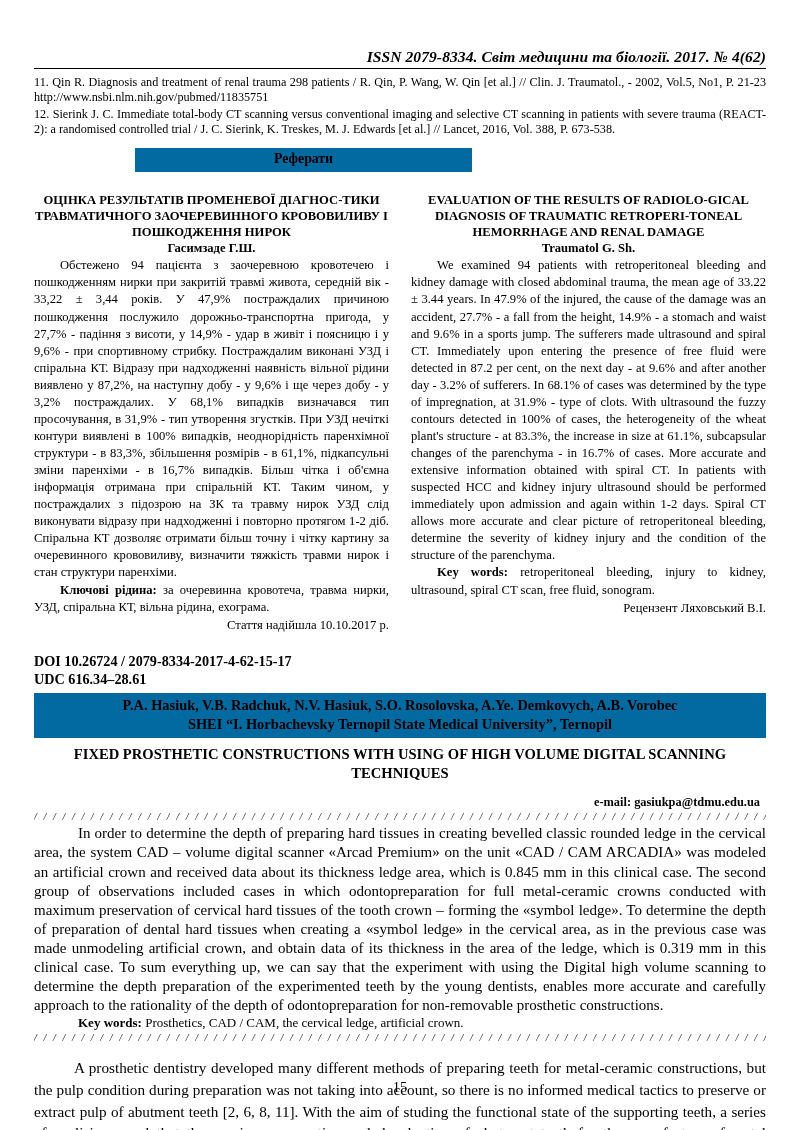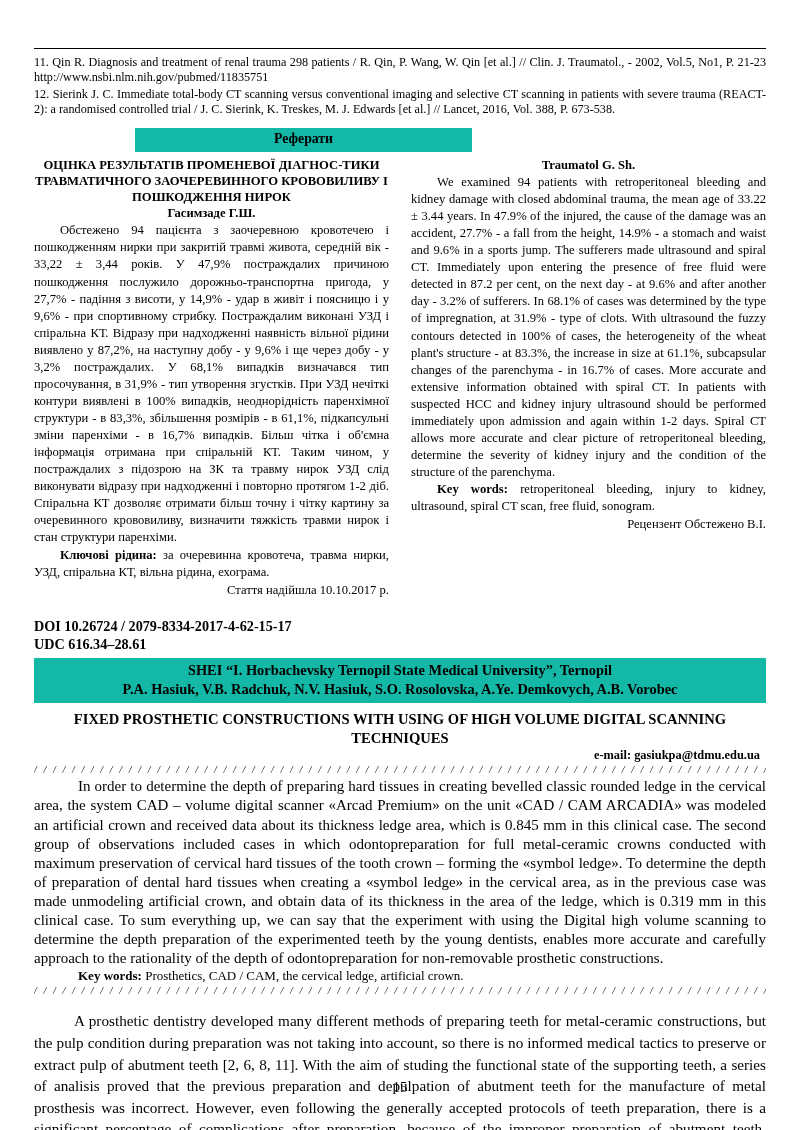--- a/index.html
+++ b/index.html
@@ -42,21 +42,21 @@
     font-size: 12.2px;
     line-height: 1.25;
     text-align: justify;
   }
   .refs p {
     margin: 0 0 1px 0;
   }
 
   
   .band {
-    background: #14b8a6;
+    background: #0369a1;
     text-align: center;
     font-weight: bold;
     font-size: 13.5px;
     line-height: 1.35;
     padding: 1px 0 2px 0;
   }
   .band-abstracts {
     width: 337px;
     margin: 11px 0 0 101px;
     font-size: 13.8px;
@@ -66,21 +66,21 @@
     width: 100%;
     margin-top: 4px;
     font-size: 14.4px;
     padding: 3px 0 4px 0;
   }
 
   
   .cols {
     display: flex;
     gap: 22px;
-    margin-top: 5px;
+    margin-top: 20px;
   }
   .col {
     flex: 1 1 0;
     min-width: 0;
   }
   .abs-title {
     text-align: center;
     font-weight: bold;
     font-size: 12.6px;
     line-height: 1.28;
@@ -127,20 +127,21 @@
     text-align: center;
     font-weight: bold;
     font-size: 14.6px;
     line-height: 1.3;
     margin-top: 7px;
   }
   .email-line {
     text-align: right;
     font-weight: bold;
     font-size: 12.4px;
+    margin-top: 12px;
     padding-right: 6px;
   }
 
   
   .slash-rule {
     font-size: 10px;
     line-height: 8px;
     height: 9px;
     overflow: hidden;
     letter-spacing: 2.1px;
@@ -184,56 +185,58 @@
     bottom: 34px;
     text-align: center;
     font-size: 14.5px;
   }
 </style>
 </head>
 <body>
 
 <div class="page">
 
+  <div class="run-head">ISSN 2079-8334. Світ медицини та біології. 2017. № 4(62)</div>
   <div class="rule"></div>
 
   <div class="refs">
     <p>11. Qin R. Diagnosis and treatment of renal trauma 298 patients / R. Qin, P. Wang, W. Qin [et al.] // Clin. J. Traumatol., - 2002, Vol.5, No1, P. 21-23 http://www.nsbi.nlm.nih.gov/pubmed/11835751</p>
     <p>12. Sierink J. C. Immediate total-body CT scanning versus conventional imaging and selective CT scanning in patients with severe trauma (REACT-2): a randomised controlled trial / J. C. Sierink, K. Treskes, M. J. Edwards [et al.] // Lancet, 2016, Vol. 388, P. 673-538.</p>
   </div>
 
   <div class="band band-abstracts">Реферати</div>
 
   <div class="cols">
 
     <div class="col">
       <div class="abs-title">ОЦІНКА РЕЗУЛЬТАТІВ ПРОМЕНЕВОЇ ДІАГНОС-ТИКИ ТРАВМАТИЧНОГО ЗАОЧЕРЕВИННОГО КРОВОВИЛИВУ І ПОШКОДЖЕННЯ НИРОК</div>
       <div class="abs-author">Гасимзаде Г.Ш.</div>
       <div class="abs-body">Обстежено 94 пацієнта з заочеревною кровотечею і пошкодженням нирки при закритій травмі живота, середній вік - 33,22 ± 3,44 років. У 47,9% постраждалих причиною пошкодження послужило дорожньо-транспортна пригода, у 27,7% - падіння з висоти, у 14,9% - удар в живіт і поясницю і у 9,6% - при спортивному стрибку. Постраждалим виконані УЗД і спіральна КТ. Відразу при надходженні наявність вільної рідини виявлено у 87,2%, на наступну добу - у 9,6% і ще через добу - у 3,2% постраждалих. У 68,1% випадків визначався тип просочування, в 31,9% - тип утворення згустків. При УЗД нечіткі контури виявлені в 100% випадків, неоднорідність паренхімної структури - в 83,3%, збільшення розмірів - в 61,1%, підкапсульні зміни паренхіми - в 16,7% випадків. Більш чітка і об'ємна інформація отримана при спіральній КТ. Таким чином, у постраждалих з підозрою на ЗК та травму нирок УЗД слід виконувати відразу при надходженні і повторно протягом 1-2 діб. Спіральна КТ дозволяє отримати більш точну і чітку картину за очеревинного крововиливу, визначити тяжкість травми нирок і стан структури паренхіми.</div>
       <div class="abs-keywords"><b>Ключові рідина:</b> <span>за очеревинна кровотеча, травма нирки, УЗД, спіральна КТ, вільна рідина, ехограма.</span></div>
       <div class="abs-right">Стаття надійшла 10.10.2017 р.</div>
     </div>
 
     <div class="col">
+      <div class="abs-title">EVALUATION OF THE RESULTS OF RADIOLO-GICAL DIAGNOSIS OF TRAUMATIC RETROPERI-TONEAL HEMORRHAGE AND RENAL DAMAGE</div>
       <div class="abs-author">Traumatol G. Sh.</div>
       <div class="abs-body">We examined 94 patients with retroperitoneal bleeding and kidney damage with closed abdominal trauma, the mean age of 33.22 ± 3.44 years. In 47.9% of the injured, the cause of the damage was an accident, 27.7% - a fall from the height, 14.9% - a stomach and waist and 9.6% in a sports jump. The sufferers made ultrasound and spiral CT. Immediately upon entering the presence of free fluid were detected in 87.2 per cent, on the next day - at 9.6% and after another day - 3.2% of sufferers. In 68.1% of cases was determined by the type of impregnation, at 31.9% - type of clots. With ultrasound the fuzzy contours detected in 100% of cases, the heterogeneity of the wheat plant's structure - at 83.3%, the increase in size at 61.1%, subcapsular changes of the parenchyma - in 16.7% of cases. More accurate and extensive information obtained with spiral CT. In patients with suspected HCC and kidney injury ultrasound should be performed immediately upon admission and again within 1-2 days. Spiral CT allows more accurate and clear picture of retroperitoneal bleeding, determine the severity of kidney injury and the condition of the structure of the parenchyma.</div>
       <div class="abs-keywords"><b>Key words:</b> <span>retroperitoneal bleeding, injury to kidney, ultrasound, spiral CT scan, free fluid, sonogram.</span></div>
-      <div class="abs-right">Рецензент Обстежено В.І.</div>
+      <div class="abs-right">Рецензент Ляховський В.І.</div>
     </div>
 
   </div>
 
   <div class="doi-block">
     <div>DOI 10.26724 / 2079-8334-2017-4-62-15-17</div>
     <div>UDC 616.34–28.61</div>
   </div>
 
   <div class="band band-authors">
+    <div>P.A. Hasiuk, V.B. Radchuk, N.V. Hasiuk, S.O. Rosolovska, A.Ye. Demkovych, A.B. Vorobec</div>
     <div>SHEI “I. Horbachevsky Ternopil State Medical University”, Ternopil</div>
-    <div>P.A. Hasiuk, V.B. Radchuk, N.V. Hasiuk, S.O. Rosolovska, A.Ye. Demkovych, A.B. Vorobec</div>
   </div>
 
   <div class="art-title">FIXED PROSTHETIC CONSTRUCTIONS WITH USING OF HIGH VOLUME DIGITAL SCANNING TECHNIQUES</div>
 
   <div class="email-line">e-mail: gasiukpa@tdmu.edu.ua</div>
 
   <div class="slash-rule">/ / / / / / / / / / / / / / / / / / / / / / / / / / / / / / / / / / / / / / / / / / / / / / / / / / / / / / / / / / / / / / / / / / / / / / / / / / / / / / / / / / / / / / / / / / / / / / / / / / / / / / / / / / / / / / / / / / / / / / / / / / / / / / / / / / / / / / / / / / / / / / / /</div>
 
   <div class="eng-abs">In order to determine the depth of preparing hard tissues in creating bevelled classic rounded ledge in the cervical area, the system CAD – volume digital scanner «Arcad Premium» on the unit «CAD / CAM ARCADIA» was modeled an artificial crown and received data about its thickness ledge area, which is 0.845 mm in this clinical case. The second group of observations included cases in which odontopreparation for full metal-ceramic crowns conducted with maximum preservation of cervical hard tissues of the tooth crown – forming the «symbol ledge». To determine the depth of preparation of dental hard tissues when creating a «symbol ledge» in the cervical area, as in the previous case was made unmodeling artificial crown, and obtain data of its thickness in the area of the ledge, which is 0.319 mm in this clinical case. To sum everything up, we can say that the experiment with using the Digital high volume scanning to determine the depth preparation of the experimented teeth by the young dentists, enables more accurate and carefully approach to the rationality of the depth of odontopreparation for non-removable prosthetic constructions.</div>
   <div class="eng-keywords"><b>Key words:</b> <span>Prosthetics, CAD / CAM, the cervical ledge, artificial crown.</span></div>

